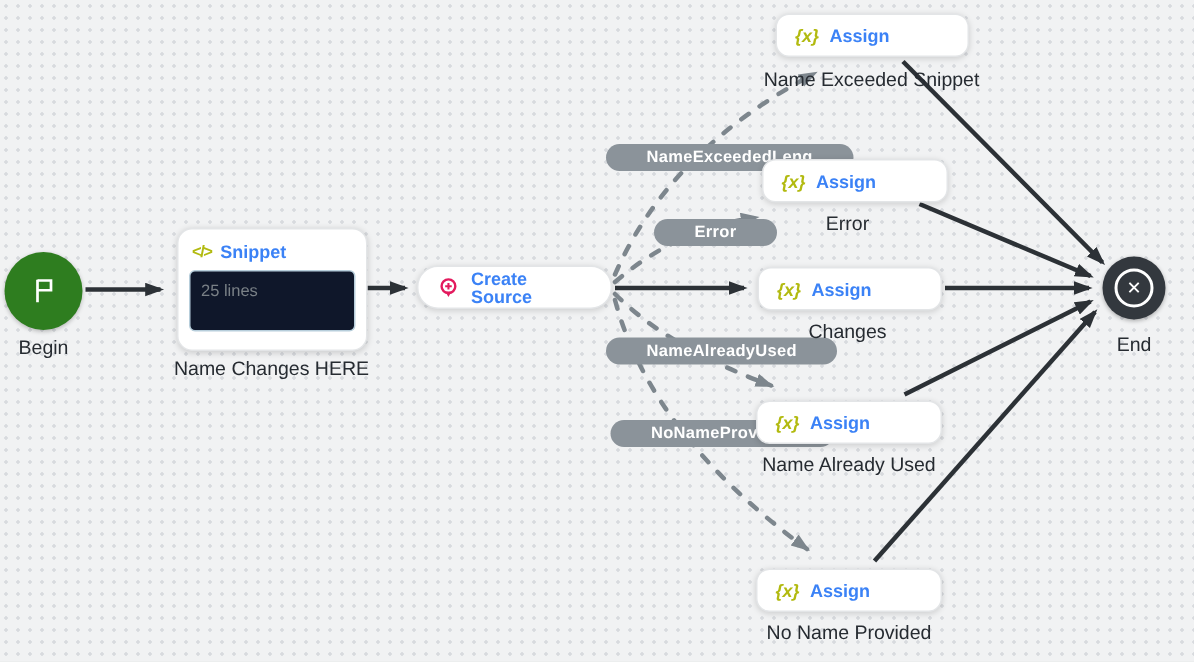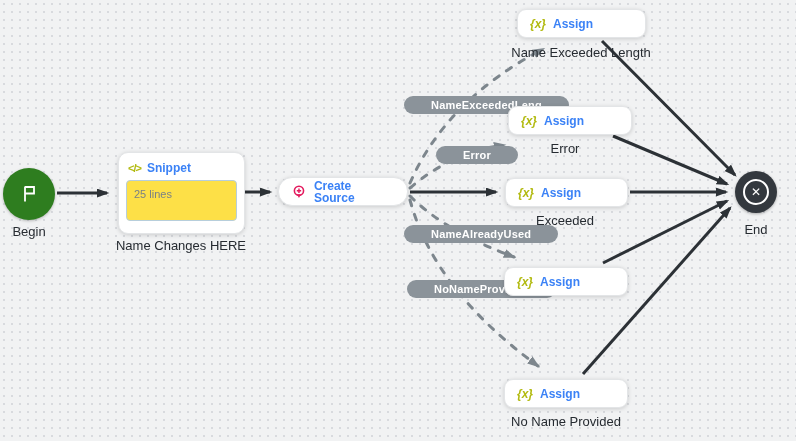--- a/index.html
+++ b/index.html
@@ -41,21 +41,21 @@
   .card{
     position:absolute;z-index:2;background:#ffffff;border:1px solid #e3e5e7;
     border-radius:10px;box-shadow:0 1px 4px rgba(0,0,0,.16);
   }
   .snippet{left:118px;top:152px;width:125px;height:80px;}
   .card-head{display:flex;align-items:center;gap:6px;padding:9px 10px 5px 9px;}
   .glyph-yellow{color:#b2ba10;font-weight:700;font-style:italic;font-size:12px;line-height:1;}
   .glyph-code{font-style:normal;font-size:11px;letter-spacing:-1px;}
   .card-title{font-size:12px;font-weight:700;color:#3b82f6;line-height:1;}
   .snippet-box{
-    margin:1px 7px 0 7px;height:41px;border:1px solid #b7cedb;border-radius:4px;background:#fde047;
+    margin:1px 7px 0 7px;height:41px;border:1px solid #b7cedb;border-radius:4px;background:#0f172a;
     font-size:11px;color:#798086;padding:7px 0 0 7px;box-sizing:border-box;
   }
   .pill{
     position:absolute;z-index:2;background:#ffffff;border:1px solid #e3e5e7;
     border-radius:9px;box-shadow:0 1px 4px rgba(0,0,0,.16);
     display:flex;align-items:center;gap:7px;padding:0 12px;box-sizing:border-box;height:29px;
   }
   .create-source{left:278px;top:177px;width:130px;border-radius:14px;}
   .pos-a1{left:517px;top:9px;width:129px;}
   .pos-a2{left:508px;top:106px;width:124px;}
@@ -138,38 +138,39 @@
       <path d="M8 4.6 V9 M5.8 6.8 H10.2" stroke="#e31b5e" stroke-width="1.4" fill="none"></path>
       <path d="M5.9 10.3 L8 14 L10.1 10.3" fill="#e31b5e"></path>
     </svg>
     <span class="card-title">Create Source</span>
   </div>
 
   <div class="pill pos-a1">
     <span class="glyph-yellow">{x}</span>
     <span class="card-title">Assign</span>
   </div>
-  <div class="caption cap-a1">Name Exceeded Length</div>
+  <div class="caption cap-a1">Name Exceeded Snippet</div>
 
   <div class="pill pos-a2">
     <span class="glyph-yellow">{x}</span>
     <span class="card-title">Assign</span>
   </div>
   <div class="caption cap-a2">Error</div>
 
   <div class="pill pos-a3">
     <span class="glyph-yellow">{x}</span>
     <span class="card-title">Assign</span>
   </div>
-  <div class="caption cap-a3">Exceeded</div>
+  <div class="caption cap-a3">Changes</div>
 
   <div class="pill pos-a4">
     <span class="glyph-yellow">{x}</span>
     <span class="card-title">Assign</span>
   </div>
+  <div class="caption cap-a4">Name Already Used</div>
 
   <div class="pill pos-a5">
     <span class="glyph-yellow">{x}</span>
     <span class="card-title">Assign</span>
   </div>
   <div class="caption cap-a5">No Name Provided</div>
 
   <div class="node-end">
     <div class="end-ring">
       <span class="end-x">✕</span>

